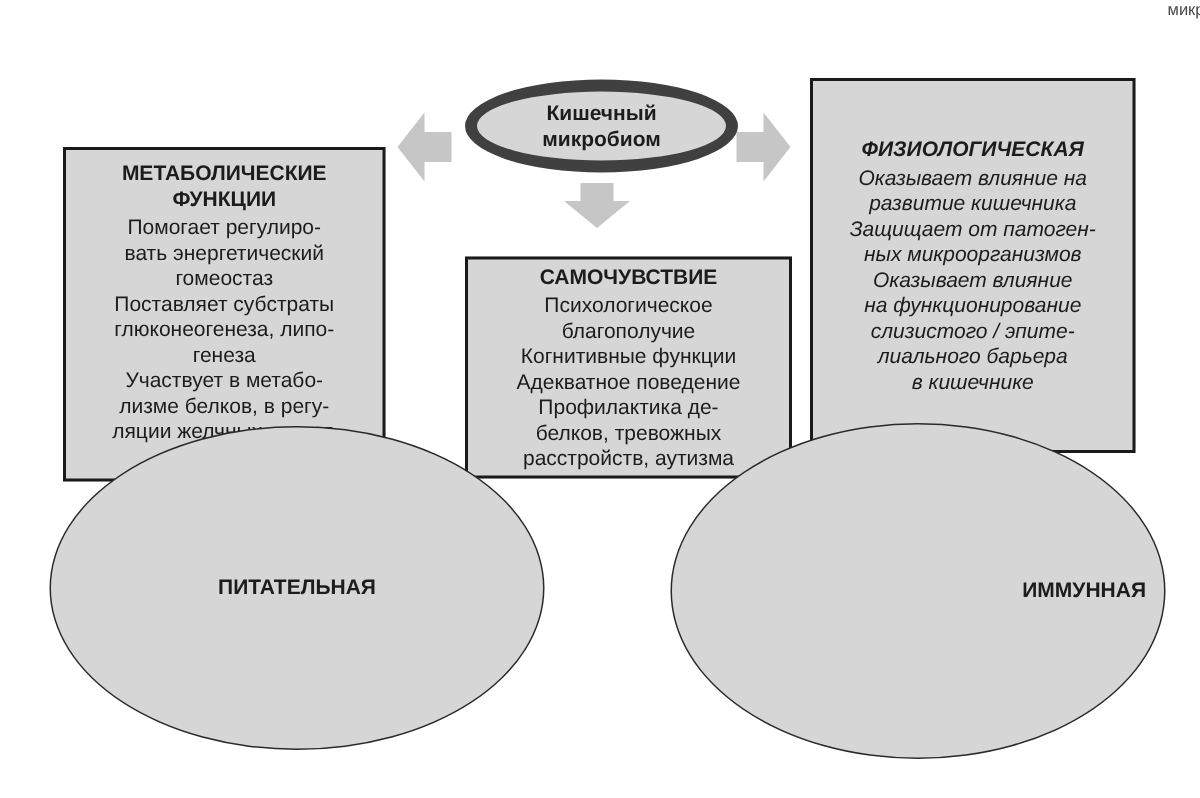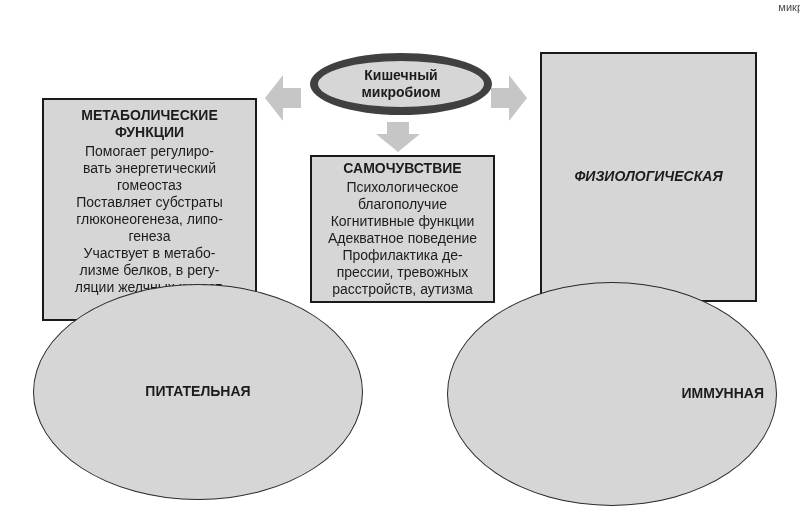--- a/index.html
+++ b/index.html
@@ -56,21 +56,21 @@
   }
   .arrows-layer {
     position: absolute;
     left: 0; top: 0;
     width: 800px; height: 532px;
     pointer-events: none;
   }
   
   #box-metabolic     { left: 42px;  top: 50px;  width: 215px; height: 223px; padding: 6px 6px; margin-top: 48px; }
   #ellipse-microbiome{ left: 310px; top: 53px;  width: 182px; height: 62px; }
-  #box-wellbeing     { left: 310px; top: 155px; width: 185px; height: 148px; padding: 4px 4px; }
+  #box-wellbeing     { left: 310px; top: 171px; width: 218px; height: 148px; padding: 4px 4px; }
   #box-physiological { left: 540px; top: 52px;  width: 217px; height: 250px; padding: 6px 6px; font-style: italic; }
   #ellipse-nutritional { left: 33px;  top: 284px; width: 330px; height: 216px; padding: 6px 12px; text-align: right; }
   #ellipse-immune      { left: 447px; top: 282px; width: 330px; height: 224px; padding: 6px 12px; align-items: flex-end; }
 </style>
 </head>
 <body>
 
 <div class="canvas">
 
   <div class="corner-text">микр</div>
@@ -101,26 +101,35 @@
 стероидов</div>
   </div>
 
   <div class="shape rect" id="box-wellbeing">
     <div class="title">САМОЧУВСТВИЕ</div>
     <div class="body-text">Психологическое
 благополучие
 Когнитивные функции
 Адекватное поведение
 Профилактика де-
-прессии, тревожных
+белков, тревожных
 расстройств, аутизма</div>
   </div>
 
   <div class="shape rect" id="box-physiological">
     <div class="title">ФИЗИОЛОГИЧЕСКАЯ</div>
+    <div class="body-text">Оказывает влияние на
+развитие кишечника
+Защищает от патоген-
+ных микроорганизмов
+Оказывает влияние
+на функционирование
+слизистого / эпите-
+лиального барьера
+в кишечнике</div>
   </div>
 
   <div class="shape oval oval-thin" id="ellipse-nutritional">
     <div class="title">ПИТАТЕЛЬНАЯ</div>
   </div>
 
   <div class="shape oval oval-thin" id="ellipse-immune">
     <div class="title">ИММУННАЯ</div>
   </div>
 

